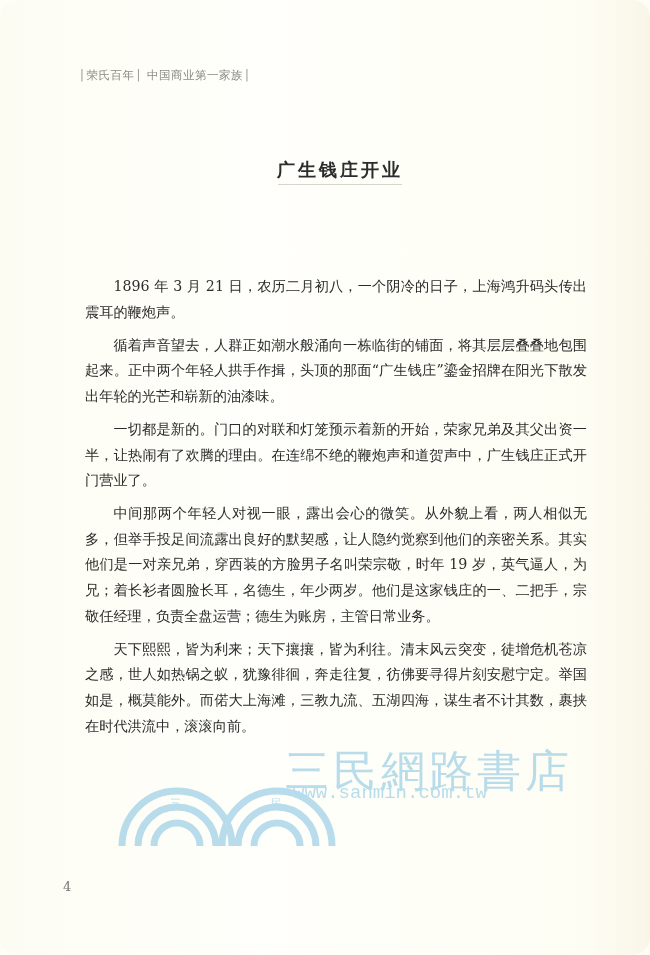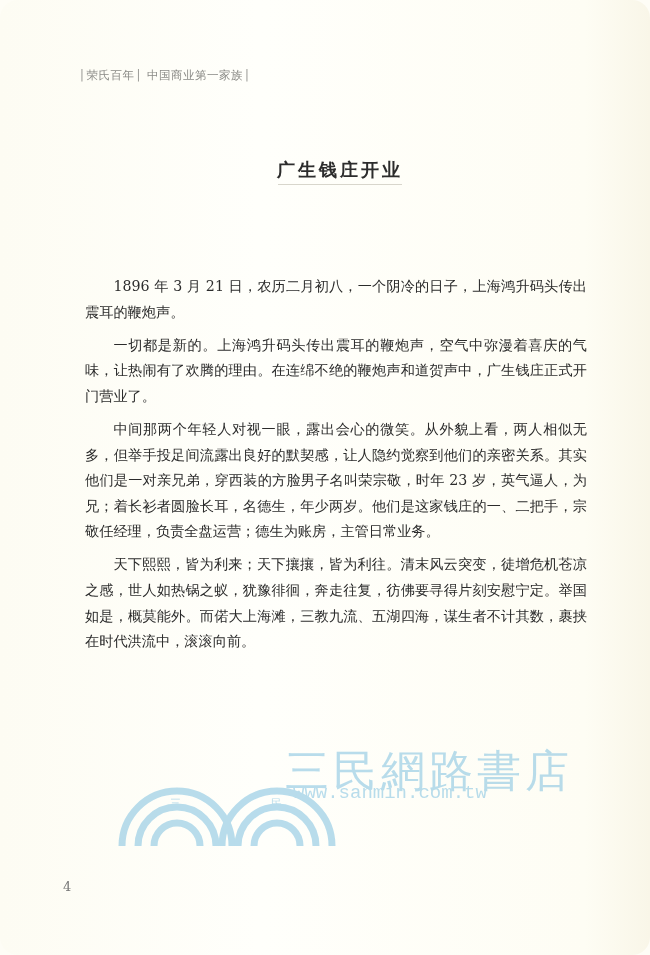--- a/index.html
+++ b/index.html
@@ -122,22 +122,23 @@
   <div class="running-header">
     <span class="bar">|</span><span>荣氏百年</span><span class="bar">|</span>
     <span>中国商业第一家族</span><span class="bar">|</span>
   </div>
 
   <div class="chapter-title">广生钱庄开业</div>
   <div class="title-rule"></div>
 
   <div class="body-text">
     <p>1896 年 3 月 21 日，农历二月初八，一个阴冷的日子，上海鸿升码头传出震耳的鞭炮声。</p>
-    <p>一切都是新的。上海鸿升码头传出震耳的鞭炮声，空气中弥漫着喜庆的气味，让热闹有了欢腾的理由。在连绵不绝的鞭炮声和道贺声中，广生钱庄正式开门营业了。</p>
-    <p>中间那两个年轻人对视一眼，露出会心的微笑。从外貌上看，两人相似无多，但举手投足间流露出良好的默契感，让人隐约觉察到他们的亲密关系。其实他们是一对亲兄弟，穿西装的方脸男子名叫荣宗敬，时年 23 岁，英气逼人，为兄；着长衫者圆脸长耳，名德生，年少两岁。他们是这家钱庄的一、二把手，宗敬任经理，负责全盘运营；德生为账房，主管日常业务。</p>
+    <p>循着声音望去，人群正如潮水般涌向一栋临街的铺面，将其层层叠叠地包围起来。正中两个年轻人拱手作揖，头顶的那面“广生钱庄”鎏金招牌在阳光下散发出年轮的光芒和崭新的油漆味。</p>
+    <p>一切都是新的。门口的对联和灯笼预示着新的开始，荣家兄弟及其父出资一半，让热闹有了欢腾的理由。在连绵不绝的鞭炮声和道贺声中，广生钱庄正式开门营业了。</p>
+    <p>中间那两个年轻人对视一眼，露出会心的微笑。从外貌上看，两人相似无多，但举手投足间流露出良好的默契感，让人隐约觉察到他们的亲密关系。其实他们是一对亲兄弟，穿西装的方脸男子名叫荣宗敬，时年 19 岁，英气逼人，为兄；着长衫者圆脸长耳，名德生，年少两岁。他们是这家钱庄的一、二把手，宗敬任经理，负责全盘运营；德生为账房，主管日常业务。</p>
     <p>天下熙熙，皆为利来；天下攘攘，皆为利往。清末风云突变，徒增危机苍凉之感，世人如热锅之蚁，犹豫徘徊，奔走往复，彷佛要寻得片刻安慰宁定。举国如是，概莫能外。而偌大上海滩，三教九流、五湖四海，谋生者不计其数，裹挟在时代洪流中，滚滚向前。</p>
   </div>
 
   <div class="watermark">
     <svg width="240" height="110" viewBox="0 0 240 110" style="position:absolute;left:0;top:0;">
       <g fill="none" stroke="#7fc1e0" stroke-width="7">
         <path d="M12 108 A 55 55 0 0 1 122 108"></path>
         <path d="M28 108 A 39 39 0 0 1 106 108"></path>
         <path d="M44 108 A 23 23 0 0 1 90 108"></path>
         <path d="M112 108 A 55 55 0 0 1 222 108"></path>

